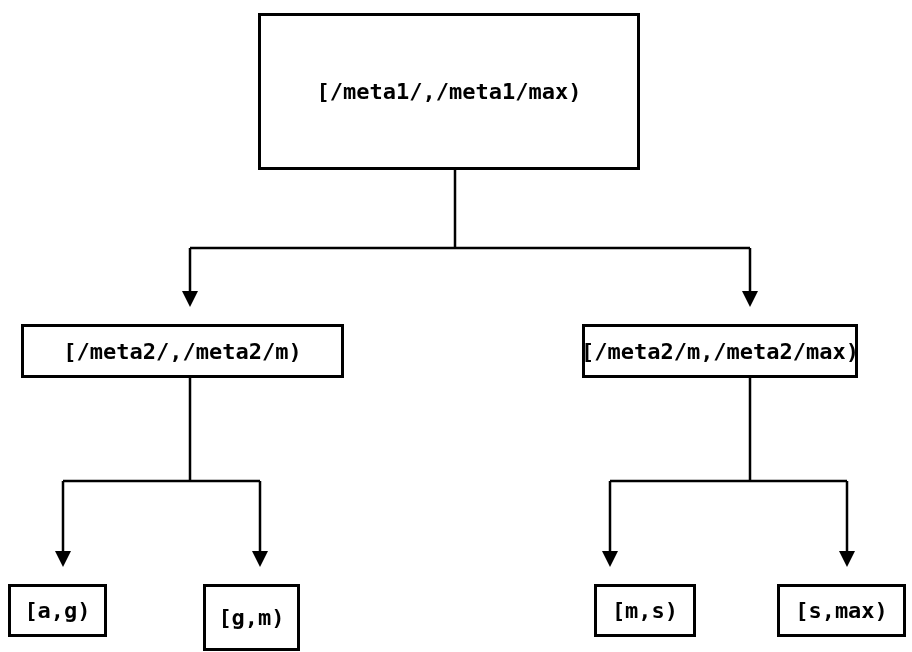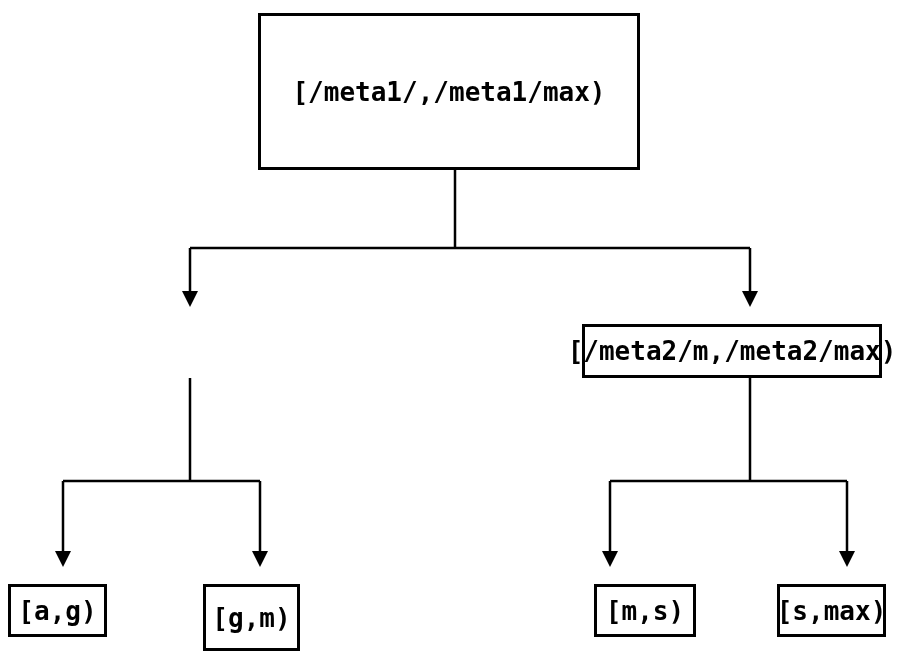--- a/index.html
+++ b/index.html
@@ -32,32 +32,32 @@
     stroke: none;
   }
   .node {
     position: absolute;
     box-sizing: border-box;
     border: 3px solid #000000;
     background: #ffffff;
     display: flex;
     align-items: center;
     justify-content: center;
-    font-size: 26px;
+    font-size: 22px;
     font-weight: bold;
     color: #000000;
     white-space: nowrap;
   }
   .node-root   { left: 258px; top: 13px;  width: 382px; height: 157px; }
   .node-left   { left: 21px;  top: 324px; width: 323px; height: 54px; }
-  .node-right  { left: 582px; top: 324px; width: 300px; height: 54px; }
+  .node-right  { left: 582px; top: 324px; width: 276px; height: 54px; }
   .node-leaf1  { left: 8px;   top: 584px; width: 99px;  height: 53px; }
   .node-leaf2  { left: 203px; top: 584px; width: 97px;  height: 67px; }
   .node-leaf3  { left: 553px; top: 584px; width: 102px; height: 53px; margin-left: 41px; }
-  .node-leaf4  { left: 777px; top: 584px; width: 109px; height: 53px; }
+  .node-leaf4  { left: 777px; top: 584px; width: 129px; height: 53px; }
 </style>
 </head>
 <body>
 
 <div class="canvas">
 
   <svg class="edges-svg" viewBox="0 0 912 652" xmlns="http://www.w3.org/2000/svg">
 
     <g>
       <path d="M455 170 V248 M190 248 H750 M190 248 V292 M750 248 V292"></path>
@@ -75,20 +75,23 @@
       <path d="M750 378 V481 M610 481 H847 M610 481 V552 M847 481 V552"></path>
       <polygon points="602,551 618,551 610,567"></polygon>
       <polygon points="839,551 855,551 847,567"></polygon>
     </g>
   </svg>
 
   <div class="node node-root">
     <span>[/meta1/,/meta1/max)</span>
   </div>
 
+  <div class="node node-left">
+    <span>[/meta2/,/meta2/m)</span>
+  </div>
 
   <div class="node node-right">
     <span>[/meta2/m,/meta2/max)</span>
   </div>
 
   <div class="node node-leaf1">
     <span>[a,g)</span>
   </div>
 
   <div class="node node-leaf2">

